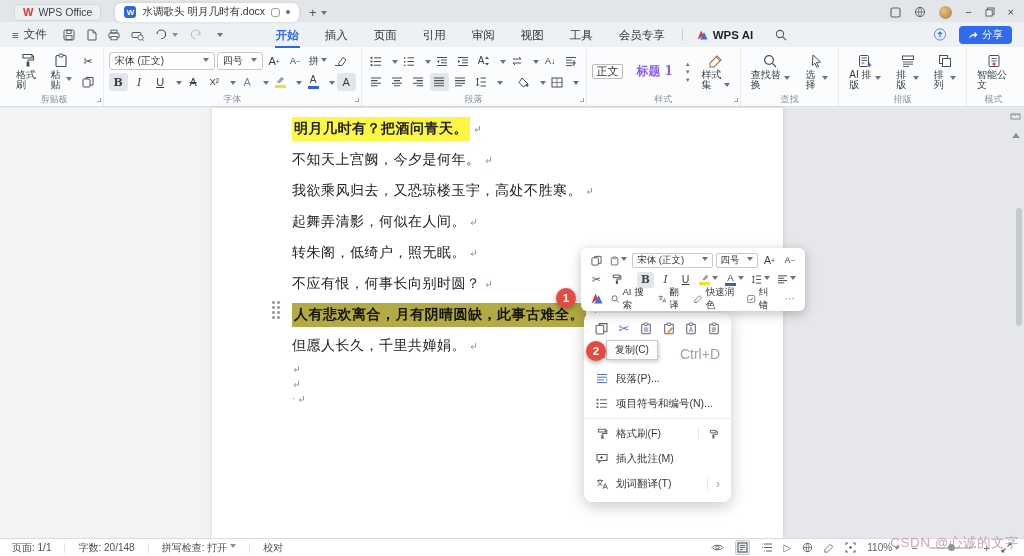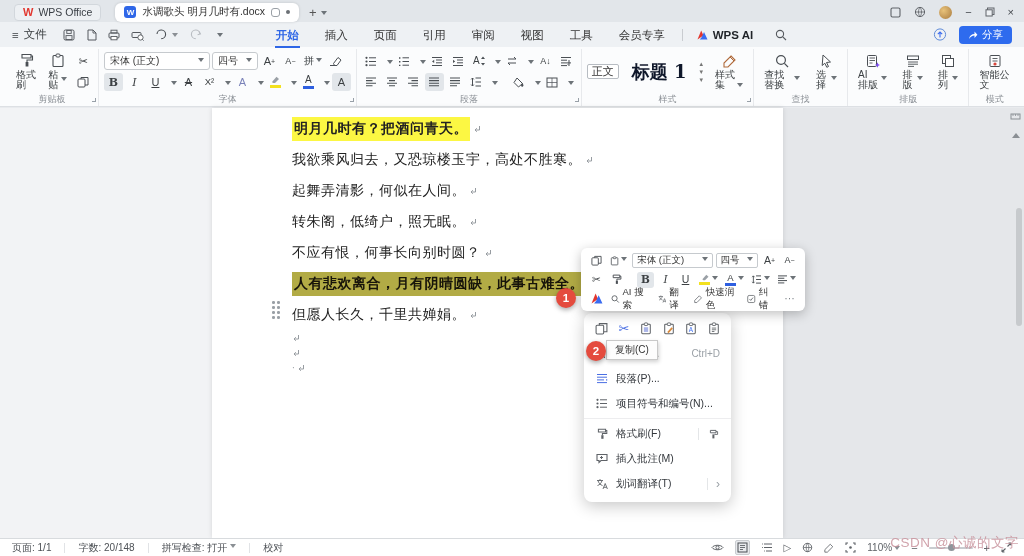--- a/index.html
+++ b/index.html
@@ -42,21 +42,21 @@
 .vbtn{display:flex;flex-direction:column;align-items:center;justify-content:center;gap:2px;padding:1px 5px;font-size:10px;color:#3c4043;border-radius:3px;line-height:1}
 .rrows{display:flex;flex-direction:column;gap:3px}
 .rrow{display:flex;align-items:center;gap:2px}
 .rbtn{min-width:19px;height:18px;display:flex;align-items:center;justify-content:center;border-radius:3px;font-size:11px;color:#3c4043;padding:0 2px;line-height:1}
 .rbtn.on{background:#e2e6ea}
 .sel{height:18px;border:1px solid #c6cace;border-radius:3px;background:#fff;display:flex;align-items:center;font-size:10px;color:#333;padding:0 5px;justify-content:space-between}
 .serif{font-family:"DejaVu Serif","Liberation Serif",serif}
 .ubar{display:flex;flex-direction:column;align-items:center;line-height:1}
 .ubar .b{width:11px;height:3px;margin-top:1px}
 .chip{width:42px;height:15px;border:1px solid #b7bcc2;border-radius:2px;background:#fff;display:flex;align-items:center;justify-content:center;font-size:11px;color:#333}
-.hchip{font-family:"DejaVu Serif","Liberation Serif",serif;font-weight:bold;font-size:18px;color:#0f172a;padding:0 6px;white-space:nowrap}
+.hchip{font-family:"DejaVu Serif","Liberation Serif",serif;font-weight:bold;font-size:12px;color:#8b5cf6;padding:0 6px;white-space:nowrap}
 .arrcol{display:flex;flex-direction:column;gap:1px;align-items:center;color:#777;font-size:7px;line-height:1}
 
 
 .canvas{position:absolute;left:0;top:108px;width:1024px;height:430px;background:linear-gradient(90deg,#f2f3f5 0,#f2f3f5 222px,#e5e7ea 223px,#e5e7ea 100%)}
 .page{position:absolute;left:212px;top:0;width:571px;height:430px;background:#fff;box-shadow:0 0 5px rgba(0,0,0,.12)}
 .content{position:absolute;left:80px;top:5px;font-family:"DejaVu Serif","Liberation Serif",serif;font-size:14px;color:#222;letter-spacing:.5px}
 .pline{height:31px;display:flex;align-items:center;white-space:nowrap}
 .hl{background:#fcf743;font-weight:bold;padding:3px 2px}
 .hlsel{background:#b2ab45;font-weight:bold;color:#17140a;padding:3px 2px}
 .pmk{margin-left:3px;flex:0 0 auto}
@@ -73,21 +73,21 @@
 .mbtn{min-width:17px;height:16px;display:flex;align-items:center;justify-content:center;border-radius:3px;font-size:10.5px;color:#3c4043;padding:0 2px;line-height:1}
 .mbtn.on{background:#e2e6ea}
 .msel{height:15px;border:1px solid #c6cace;border-radius:2px;background:#fff;display:flex;align-items:center;font-size:9.5px;color:#333;padding:0 4px;justify-content:space-between}
 .mtxt{font-size:9.5px;color:#333;display:flex;align-items:center;gap:3px;padding:0 3px}
 
 
 .cmenu{position:absolute;left:584px;top:205px;width:147px;background:#fff;border-radius:8px;box-shadow:0 4px 16px rgba(0,0,0,.22);padding:5px 0 6px;z-index:4;font-size:10.5px;color:#35393e}
 .cicons{display:flex;justify-content:space-between;padding:3px 11px 5px;align-items:center}
 .citem{height:25px;display:flex;align-items:center;gap:8px;padding:0 11px}
 .cic{width:13px;display:flex;justify-content:center;color:#5f6368;flex:0 0 auto}
-.csc{margin-left:auto;color:#9aa0a6;font-size:10px}
+.csc{margin-left:auto;color:#9aa0a6;font-size:14px}
 .csep{height:1px;background:#ededef;margin:2px 0}
 .tooltip{position:absolute;left:22px;top:27px;background:#fdfdfd;border:1px solid #c9c9c9;box-shadow:1px 2px 4px rgba(0,0,0,.18);padding:2px 8px;font-size:10px;color:#333;z-index:6;white-space:nowrap}
 .rsep{width:1px;height:12px;background:#e4e6e8;margin-left:auto}
 .chev{color:#9aa0a6;font-size:12px;line-height:1}
 
 
 .badge{position:absolute;width:20px;height:20px;border-radius:50%;background:#e44b3e;color:#fff;font-size:11.5px;font-weight:bold;display:flex;align-items:center;justify-content:center;box-shadow:0 2px 5px rgba(0,0,0,.35);z-index:7}
 .b1{left:556px;top:180px}
 .b2{left:586px;top:233px}
 
@@ -523,20 +523,26 @@
       </div>
       <div class="rglabel">模式</div>
     </div>
   </div>
 
   <div class="canvas">
     <div class="page">
       <div class="content">
         <div class="pline">
             <span class="hl">明月几时有？把酒问青天。</span>
+            <svg class="pmk" width="8" height="8" viewBox="0 0 8 8">
+              <path d="M6.5 1 V5 H2.5 M3.8 3.2 L2 5 L3.8 6.8" fill="none" stroke="#979ca1" stroke-width="1"></path>
+            </svg>
+          </div>
+        <div class="pline">
+            <span>不知天上宫阙，今夕是何年。</span>
             <svg class="pmk" width="8" height="8" viewBox="0 0 8 8">
               <path d="M6.5 1 V5 H2.5 M3.8 3.2 L2 5 L3.8 6.8" fill="none" stroke="#979ca1" stroke-width="1"></path>
             </svg>
           </div>
         <div class="pline">
             <span>我欲乘风归去，又恐琼楼玉宇，高处不胜寒。</span>
             <svg class="pmk" width="8" height="8" viewBox="0 0 8 8">
               <path d="M6.5 1 V5 H2.5 M3.8 3.2 L2 5 L3.8 6.8" fill="none" stroke="#979ca1" stroke-width="1"></path>
             </svg>
           </div>

